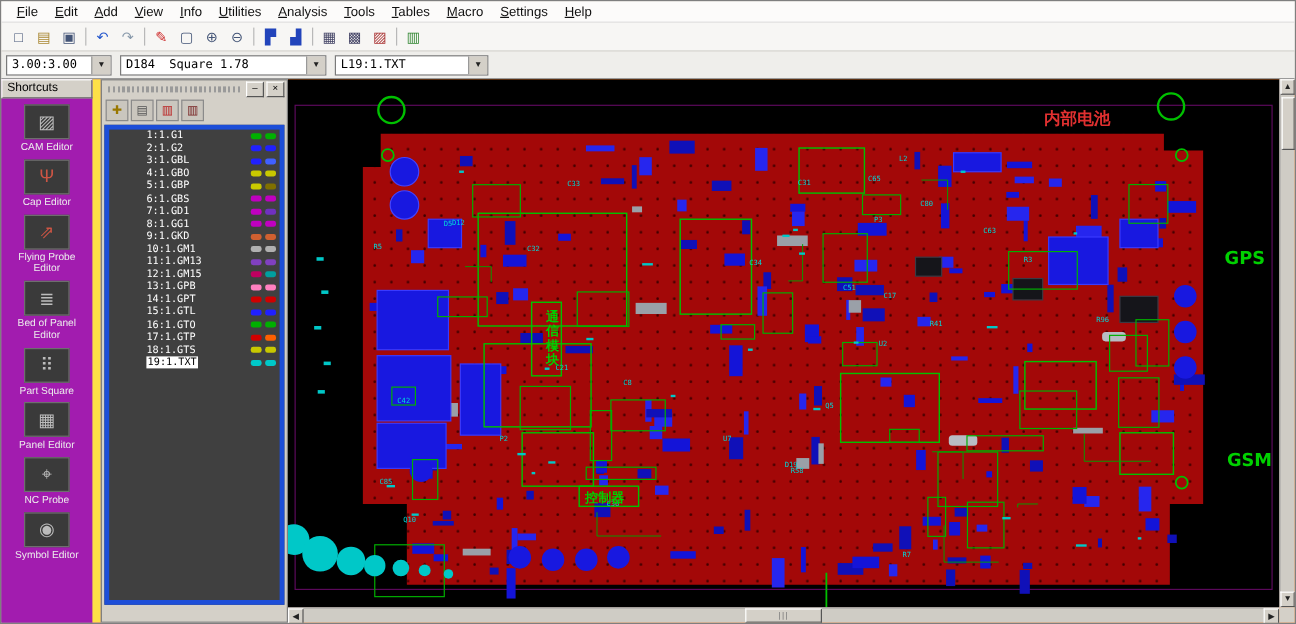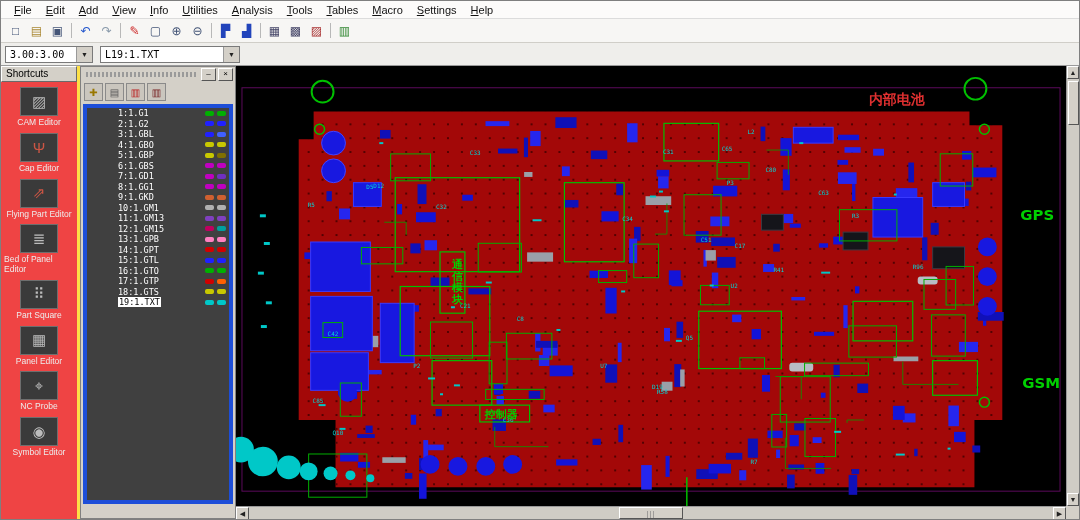--- a/index.html
+++ b/index.html
@@ -13,26 +13,26 @@
   .tb-icon{width:19px;height:18px;display:flex;align-items:center;justify-content:center;font-size:12px;border:1px solid transparent;cursor:default;}
   .tb-sep{width:1px;height:15px;background:#b8b8b8;margin:0 3px;}
   
   .toolbar2{height:22px;background:#efeeeb;border-bottom:1px solid #9a9a9a;display:flex;align-items:center;padding-left:4px;gap:7px;flex:0 0 auto;}
   .combo{height:17px;background:#fff;border:1px solid #7a7a7a;display:flex;align-items:stretch;font-size:10px;box-sizing:border-box;}
   .combo .val{padding:2px 4px 12px 4px;flex:1;white-space:pre;overflow:hidden;font-family:"DejaVu Sans Mono",monospace;}
   .combo .arrow-btn{width:15px;background:#d4d0c8;border-left:1px solid #999;font-size:7px;display:flex;align-items:center;justify-content:center;color:#222;}
   
   .main{flex:1;display:flex;background:#808080;min-height:0;}
   
-  .shortcuts-col{width:76px;flex:0 0 auto;background:#ef4444;display:flex;flex-direction:column;border-right:3px solid #fde047;}
+  .shortcuts-col{width:76px;flex:0 0 auto;background:#a21caf;display:flex;flex-direction:column;border-right:7px solid #fde047;}
   .shortcuts-header{height:16px;background:#d4d0c8;border:1px solid;border-color:#fff #6a6a6a #6a6a6a #fff;font-size:10px;padding:1px 4px;color:#000;box-sizing:border-box;}
   .shortcuts-body{flex:1;overflow:hidden;}
   .sc-item{display:flex;flex-direction:column;align-items:center;margin-top:5px;cursor:default;}
   .sc-icon{width:36px;height:27px;background:#3a3a3a;border:1px solid #6e6e6e;font-size:15px;display:flex;align-items:center;justify-content:center;}
-  .sc-label{color:#ececec;font-size:8.5px;line-height:1.15;margin-top:2px;max-width:70px;}
+  .sc-label{color:#ececec;font-size:8.5px;text-align:center;line-height:1.15;margin-top:2px;max-width:70px;}
   
   .layers-panel{width:156px;flex:0 0 auto;background:#d4d0c8;border:1px solid #808080;display:flex;flex-direction:column;box-sizing:border-box;padding-bottom:12px;}
   .lp-titlebar{height:13px;display:flex;align-items:center;gap:2px;padding:1px 2px;flex:0 0 auto;}
   .lp-grip{flex:1;height:5px;background:repeating-linear-gradient(90deg,#9a9a9a 0 2px,transparent 2px 4px);margin:0 3px;}
   .lp-btn{width:13px;height:11px;background:#d4d0c8;border:1px solid;border-color:#fff #555 #555 #fff;font-size:8px;line-height:9px;text-align:center;color:#000;}
   .lp-tools{height:20px;display:flex;align-items:center;gap:2px;padding:0 3px;flex:0 0 auto;}
   .lp-tool{width:17px;height:16px;border:1px solid #8a8a8a;background:#cac6be;font-size:10px;display:flex;align-items:center;justify-content:center;}
   .layer-list{flex:1;background:#404040;border:4px solid #1d4ed8;margin:2px;overflow:hidden;font-family:"DejaVu Sans Mono",monospace;font-size:8.5px;color:#fff;padding-left:28px;}
   .layer-row{display:flex;align-items:center;height:10.5px;padding:0 3px;cursor:default;}
   .layer-row .lbl{flex:1;white-space:nowrap;}
@@ -93,42 +93,46 @@
       <div class="tb-icon" style="color: rgb(170, 51, 51);">▨</div>
       <div class="tb-sep"></div>
       <div class="tb-icon" style="color: rgb(51, 136, 51);">▥</div>
     </div>
 
   <div class="toolbar2">
     <div class="combo" style="width:88px">
       <span class="val">3.00:3.00</span>
       <span class="arrow-btn">▼</span>
     </div>
-    <div class="combo" style="width:140px">
+    <div class="combo" style="width:172px">
+      <span class="val">D184  Square 1.78</span>
+      <span class="arrow-btn">▼</span>
+    </div>
+    <div class="combo" style="width:128px">
       <span class="val">L19:1.TXT</span>
       <span class="arrow-btn">▼</span>
     </div>
   </div>
 
   <div class="main">
 
     <div class="shortcuts-col">
       <div class="shortcuts-header">Shortcuts</div>
       <div class="shortcuts-body" id="shortcuts-body">
           <div class="sc-item">
             <div class="sc-icon" style="color: rgb(188, 188, 188);">▨</div>
             <div class="sc-label">CAM Editor</div>
           </div>
           <div class="sc-item">
             <div class="sc-icon" style="color: rgb(204, 85, 68);">Ψ</div>
             <div class="sc-label">Cap Editor</div>
           </div>
           <div class="sc-item">
             <div class="sc-icon" style="color: rgb(204, 85, 68);">⇗</div>
-            <div class="sc-label">Flying Part Editor</div>
+            <div class="sc-label">Flying Probe Editor</div>
           </div>
           <div class="sc-item">
             <div class="sc-icon" style="color: rgb(188, 188, 188);">≣</div>
             <div class="sc-label">Bed of Panel Editor</div>
           </div>
           <div class="sc-item">
             <div class="sc-icon" style="color: rgb(188, 188, 188);">⠿</div>
             <div class="sc-label">Part Square</div>
           </div>
           <div class="sc-item">

